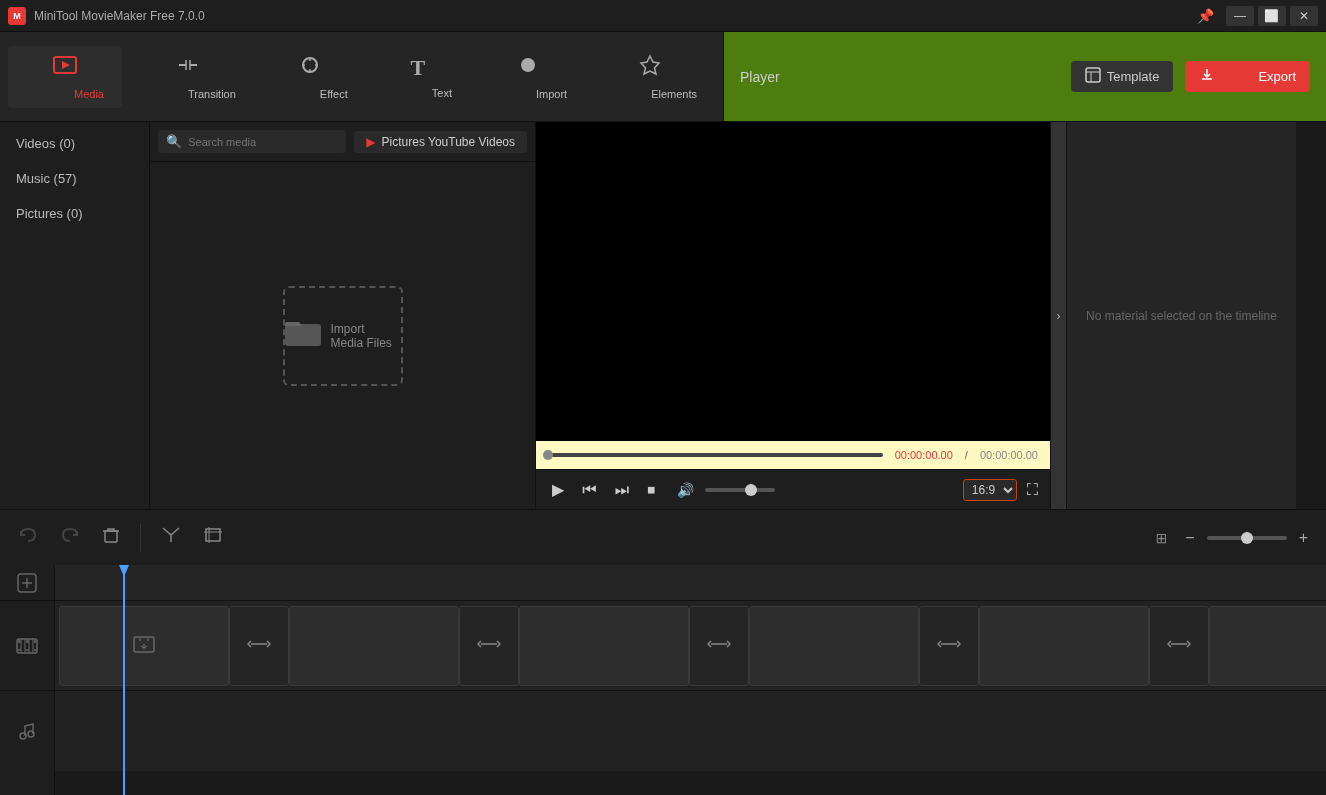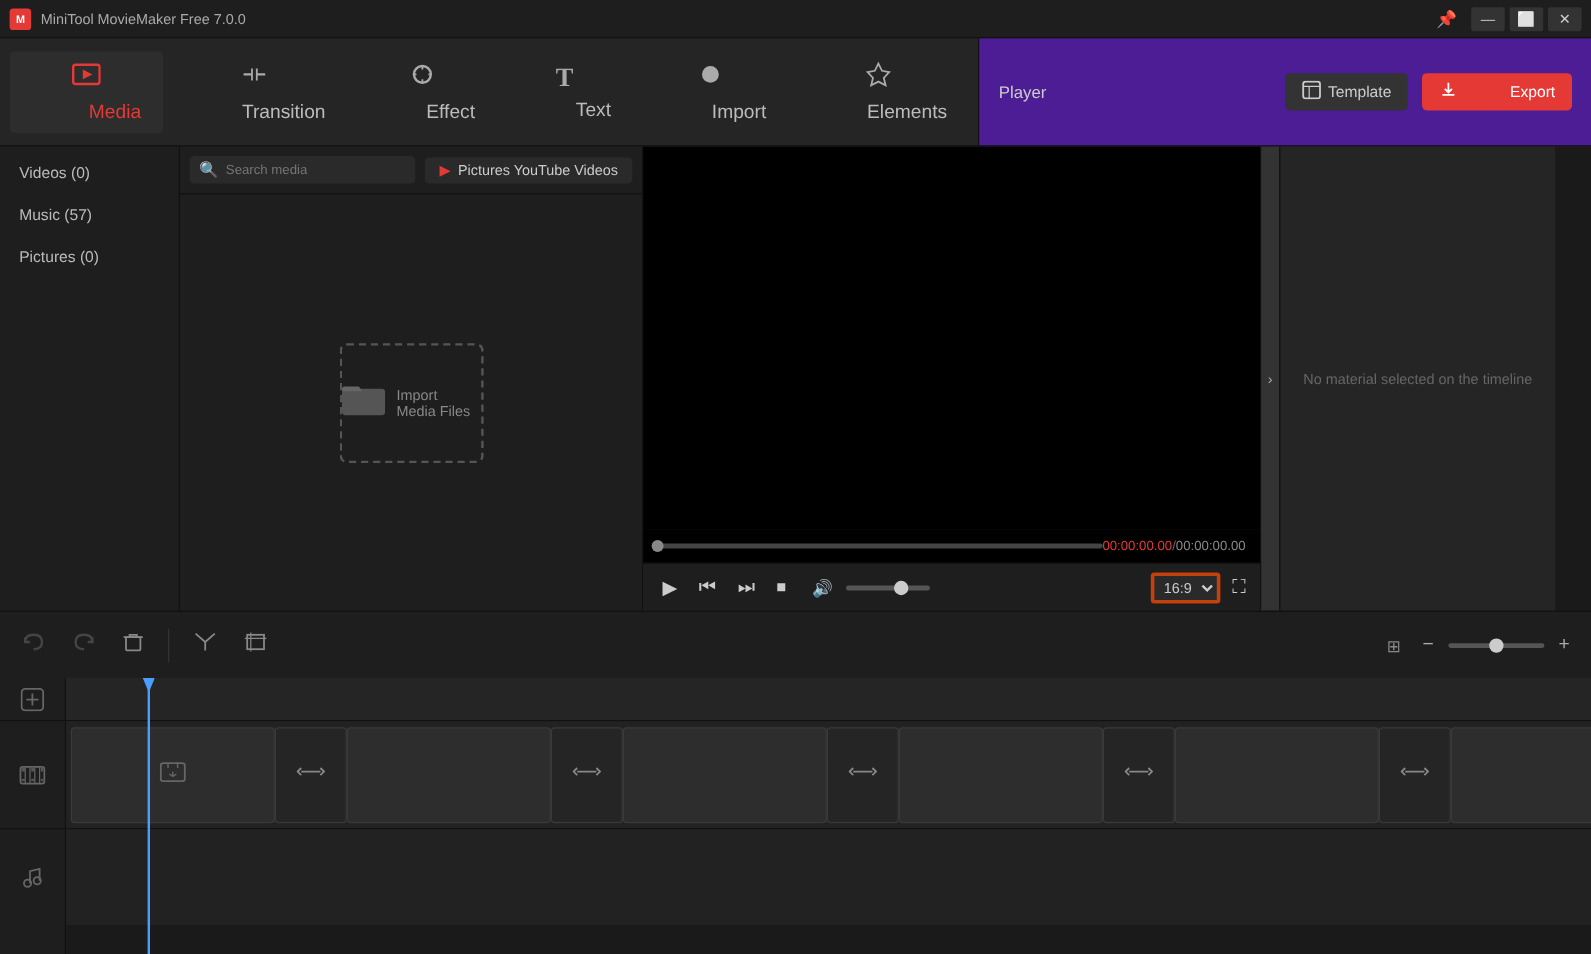--- a/index.html
+++ b/index.html
@@ -22,21 +22,21 @@
       height: 90px; background: #252525; display: flex; align-items: center;
       border-bottom: 1px solid #111; padding: 0 10px; gap: 0;
     }
     .tool-item {
       display: flex; flex-direction: column; align-items: center; justify-content: center;
       padding: 8px 18px; cursor: pointer; border-radius: 4px; gap: 6px;
       color: #bbb; min-width: 70px;
     }
     .tool-item.active { background: #2d2d2d; color: #e53935; }
     .tool-item .icon { font-size: 22px; }
-    .tool-item .label { font-size: 16px; padding-left: 48px; }
+    .tool-item .label { font-size: 11px; padding-left: 48px; }
     .tool-item.active .label { color: #e53935; }
 
     
     #player-header {
       height: 90px; display: flex; align-items: center; padding: 0 16px; gap: 12px;
       background: #252525; border-bottom: 1px solid #111; border-left: 1px solid #111;
     }
     #player-header .player-title { font-size: 14px; color: #ccc; margin-right: auto; }
     .header-btn {
       display: flex; align-items: center; gap: 6px; padding: 6px 14px;
@@ -86,22 +86,22 @@
 
     
     #player-panel {
       width: 515px; background: #252525; display: flex; flex-direction: column;
       border-left: 1px solid #111;
     }
     #player-screen {
       flex: 1; background: #000; margin: 0;
     }
     #player-progress {
-      height: 28px; background: #000000; display: flex; align-items: center;
-      padding: 0 12px; gap: 0;
+      height: 28px; background: #fef9c3; display: flex; align-items: center;
+      padding: 0 12px; gap: 12px;
     }
     .progress-bar-wrap {
       flex: 1; height: 4px; background: #444; border-radius: 2px; position: relative; cursor: pointer;
     }
     .progress-bar-fill { height: 100%; background: #666; border-radius: 2px; width: 0%; }
     .progress-dot {
       position: absolute; left: 0; top: 50%; transform: translate(-50%, -50%);
       width: 10px; height: 10px; background: #888; border-radius: 50%;
     }
     .time-current { color: #e53935; font-size: 11px; }
@@ -112,21 +112,21 @@
       padding: 0 12px; gap: 10px; border-top: 1px solid #111;
     }
     .ctrl-btn {
       background: none; border: none; color: #ccc; cursor: pointer; font-size: 16px;
       padding: 2px 4px; border-radius: 3px;
     }
     .volume-wrap { display: flex; align-items: center; gap: 6px; margin-left: 4px; }
     .volume-slider { width: 70px; height: 4px; appearance: none; background: #555; border-radius: 2px; cursor: pointer; }
     .volume-slider::-webkit-slider-thumb { appearance: none; width: 12px; height: 12px; background: #ccc; border-radius: 50%; }
     .aspect-select {
-      margin-left: auto; background: #2a2a2a; border: 3px solid #c2410c; color: #ccc;
+      margin-left: auto; background: #2a2a2a; border: 1px solid #c2410c; color: #ccc;
       border-radius: 3px; font-size: 12px; padding: 2px 4px; cursor: pointer;
     }
     .fullscreen-btn { background: none; border: none; color: #ccc; cursor: pointer; font-size: 16px; }
 
     
     #right-panel {
       width: 230px; background: #252525; border-left: 1px solid #111;
       display: flex; align-items: center; justify-content: center;
       font-size: 12px; color: #666;
     }
@@ -275,21 +275,21 @@
       <div class="tool-item">
         <span class="icon">
           <svg width="24" height="22" viewBox="0 0 24 22">
               <path d="M12 2 L15 8 L21 9 L16.5 14 L18 20 L12 17 L6 20 L7.5 14 L3 9 L9 8 Z" fill="none" stroke="#aaa" stroke-width="1.5"></path>
             </svg>
         </span>
         <span class="label">Elements</span>
       </div>
     </div>
 
-    <div id="player-header" style="flex:1; display:flex; align-items:center; background:#4c1d95; border-left:1px solid #111; padding:0 16px; gap:12px; height:90px;">
+    <div id="player-header" style="flex:1; display:flex; align-items:center; background:#4d7c0f; border-left:1px solid #111; padding:0 16px; gap:12px; height:90px;">
       <span class="player-title" style="font-size:14px; color:#ccc; margin-right:auto;">Player</span>
       <button class="header-btn">
         <span>
           <svg width="16" height="16" viewBox="0 0 16 16">
               <rect x="1" y="1" width="14" height="14" rx="2" fill="none" stroke="#ccc" stroke-width="1.5"></rect>
               <path d="M1 5 L15 5" stroke="#ccc" stroke-width="1"></path>
               <path d="M6 5 L6 15" stroke="#ccc" stroke-width="1"></path>
             </svg>
         </span>
         <span>Template</span>

